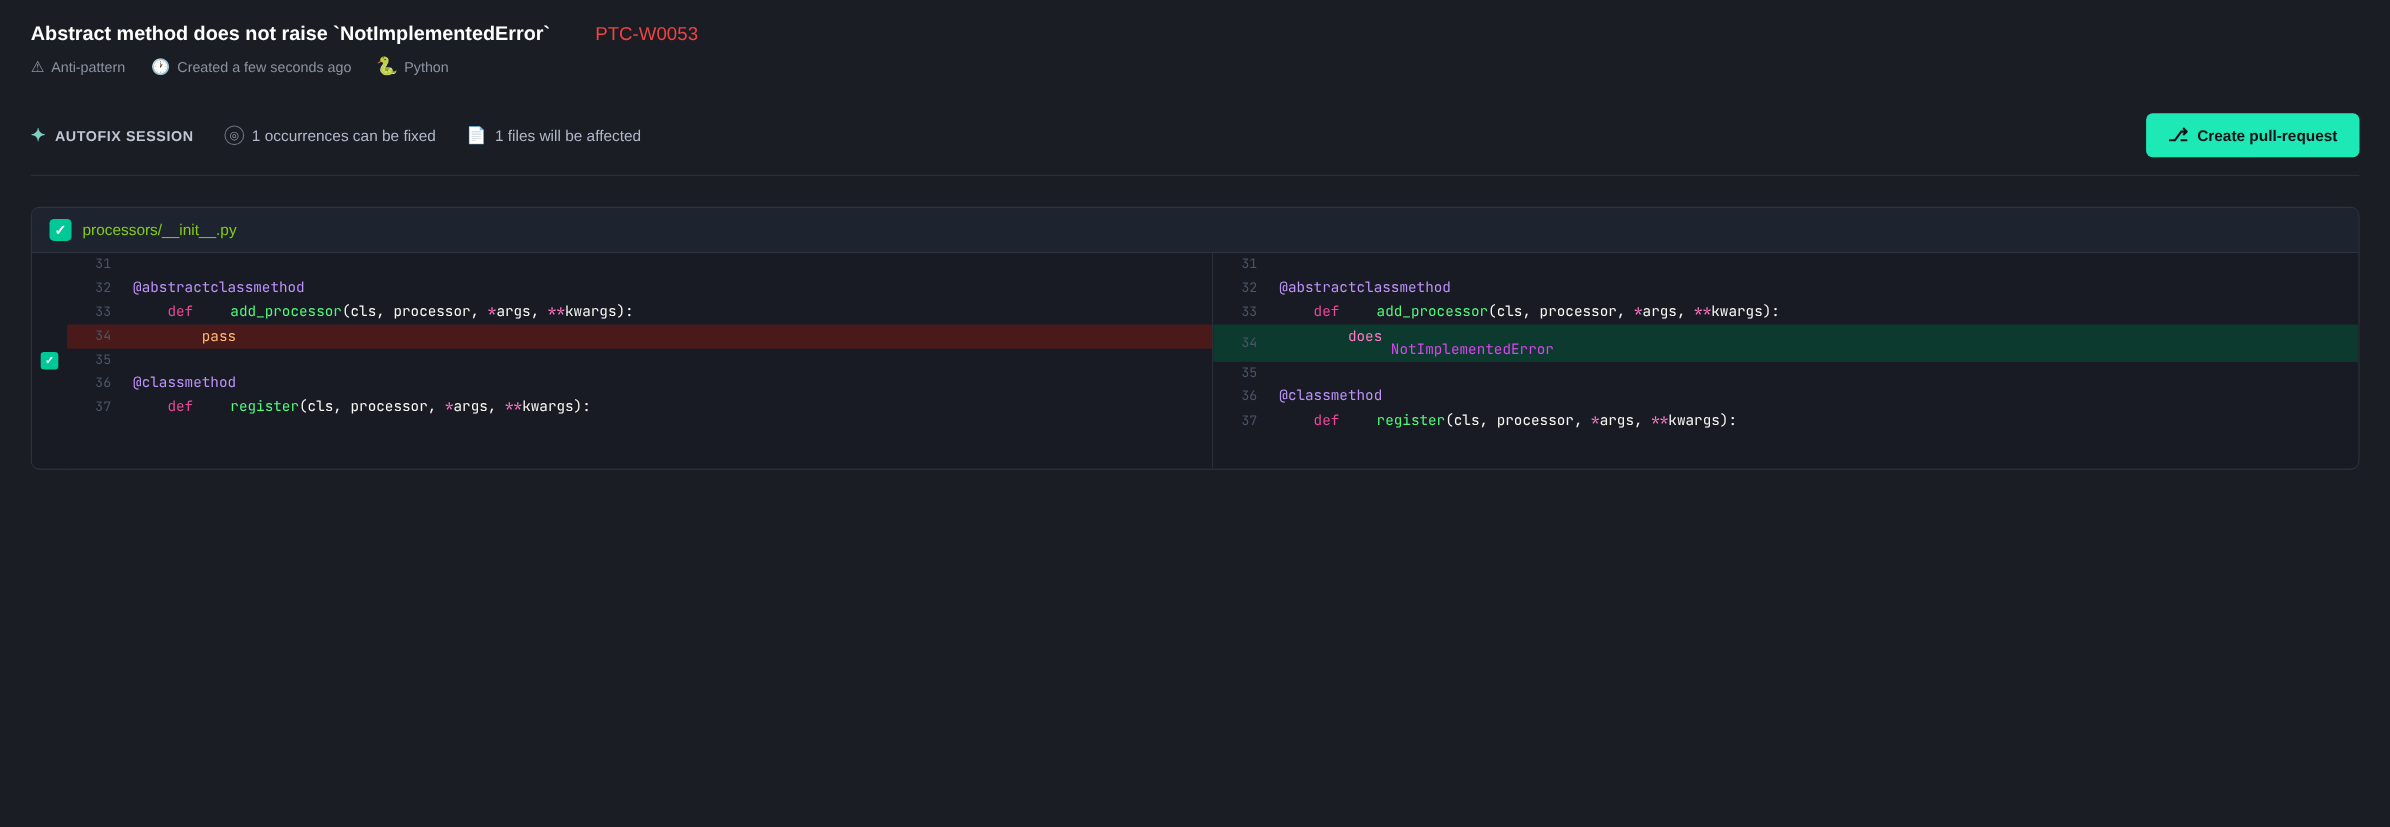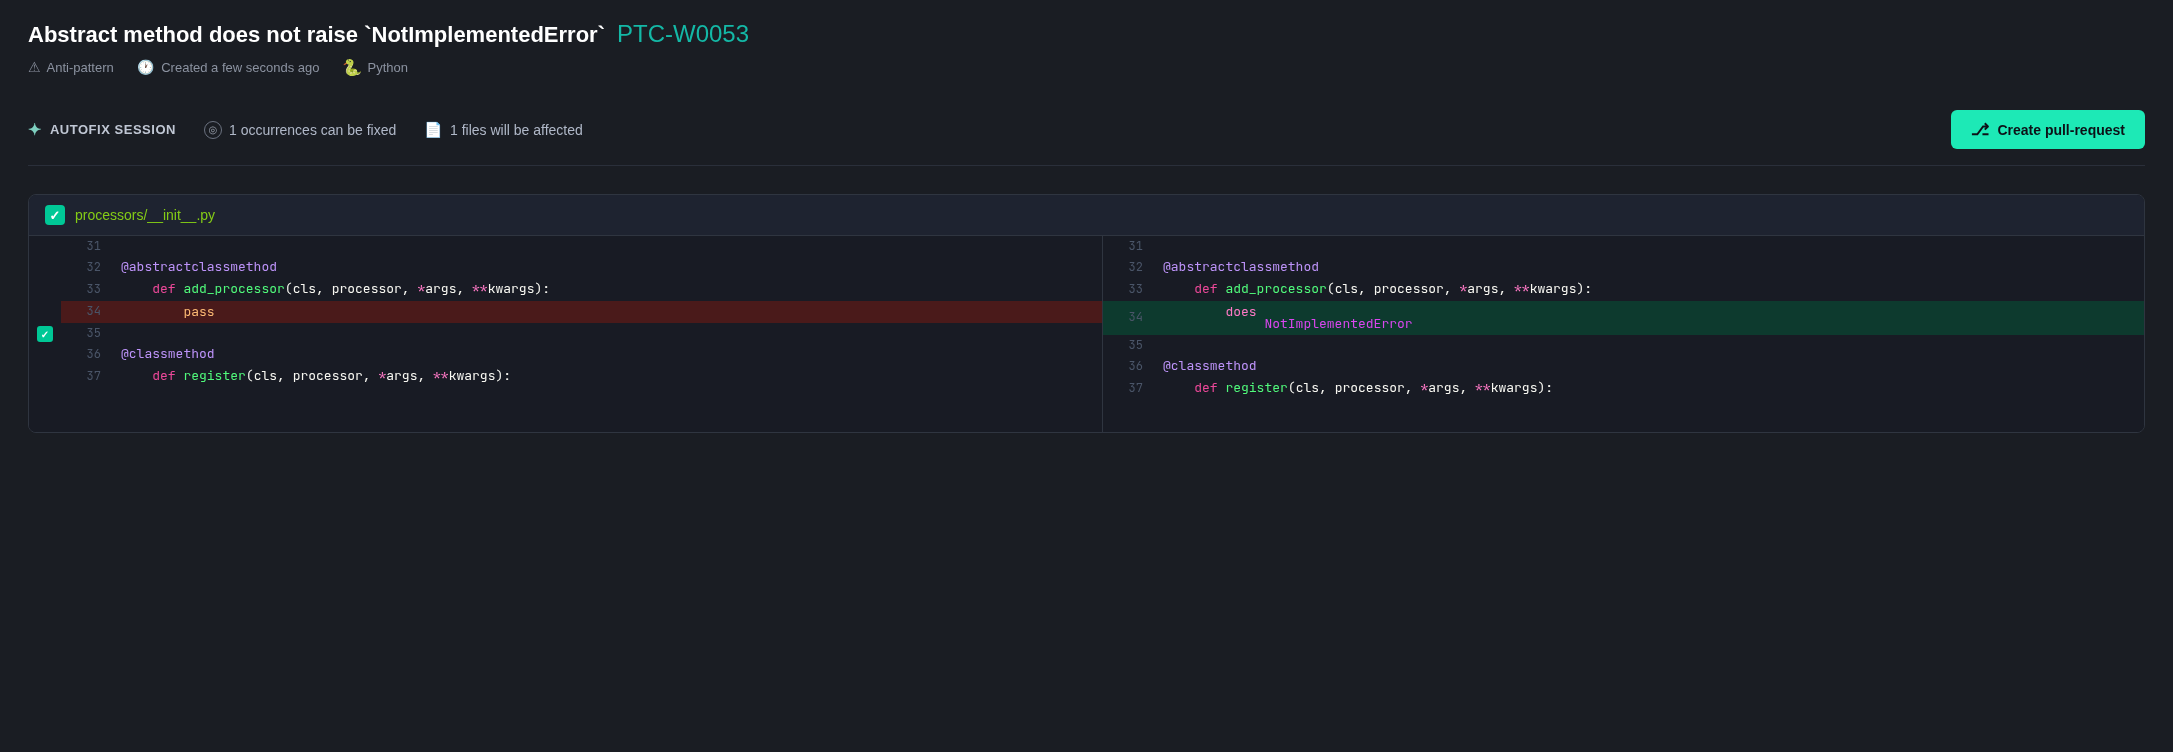--- a/index.html
+++ b/index.html
@@ -16,28 +16,29 @@
     .header {
       margin-bottom: 18px;
     }
     .title-row {
       display: flex;
       align-items: baseline;
       gap: 12px;
       margin-bottom: 10px;
     }
     .title-main {
-      font-size: 22px;
+      font-size: 18px;
       font-weight: 700;
       color: #ffffff;
     }
     .title-code {
-      font-size: 24px;
+      font-size: 17px;
       font-weight: 400;
-      color: #14b8a6;
+      color: #ef4444;
+      margin-left: 29px;
     }
     .meta-row {
       display: flex;
       align-items: center;
       gap: 24px;
       color: #8b92a0;
       font-size: 13px;
     }
     .meta-item {
       display: flex;
@@ -203,21 +204,21 @@
       justify-content: center;
       color: white;
       font-size: 10px;
       font-weight: bold;
     }
 
     
     .kw-def { color: #ec4899; }
     .kw-pass { color: #fdba74; }
     .kw-raise { color: #ff79c6; }
-    .fn-name { color: #50fa7b; }
+    .fn-name { color: #50fa7b; margin-left: 26px; }
     .decorator { color: #bd93f9; }
     .star-param { color: #ff79c6; }
     .plain { color: #f8f8f2; }
     .error-name { color: #d946ef; margin-top: 12px; }
   </style>
 </head>
 <body>
 
 <div class="header">
   <div class="title-row">

